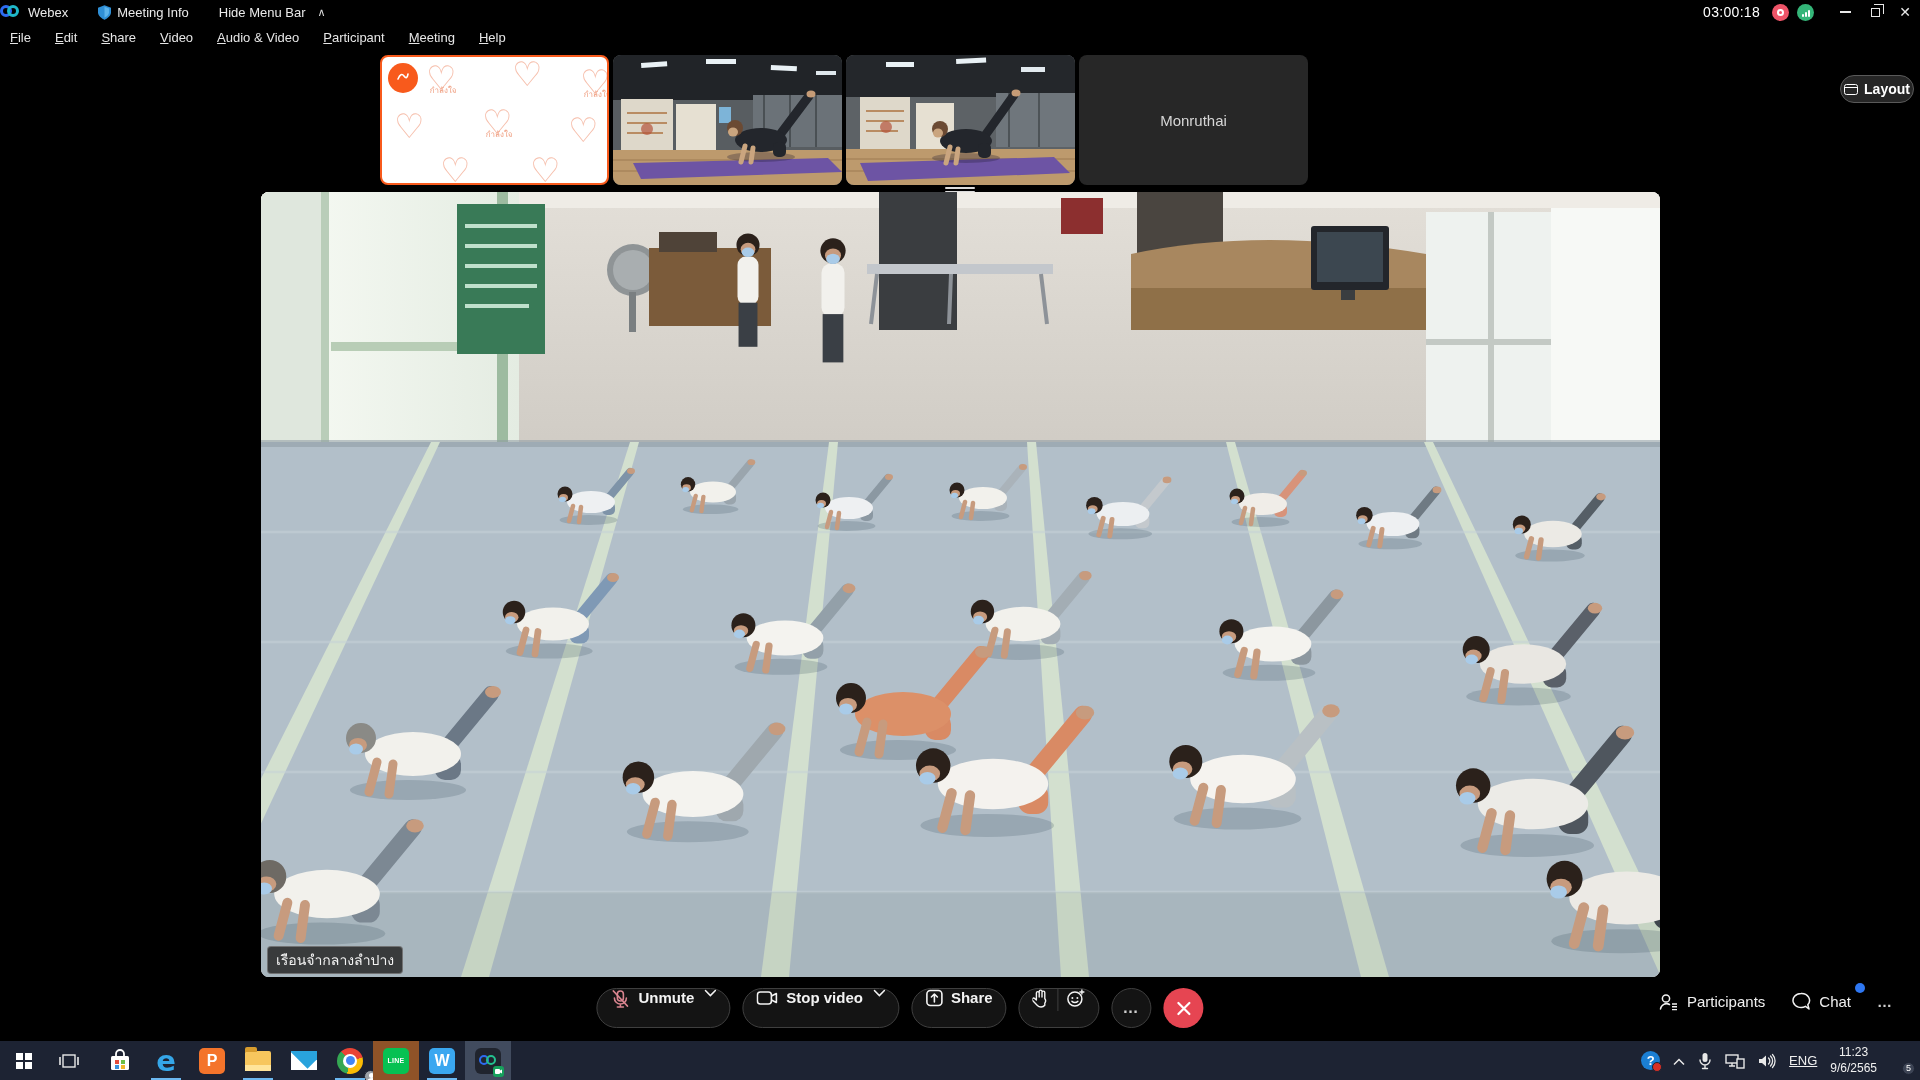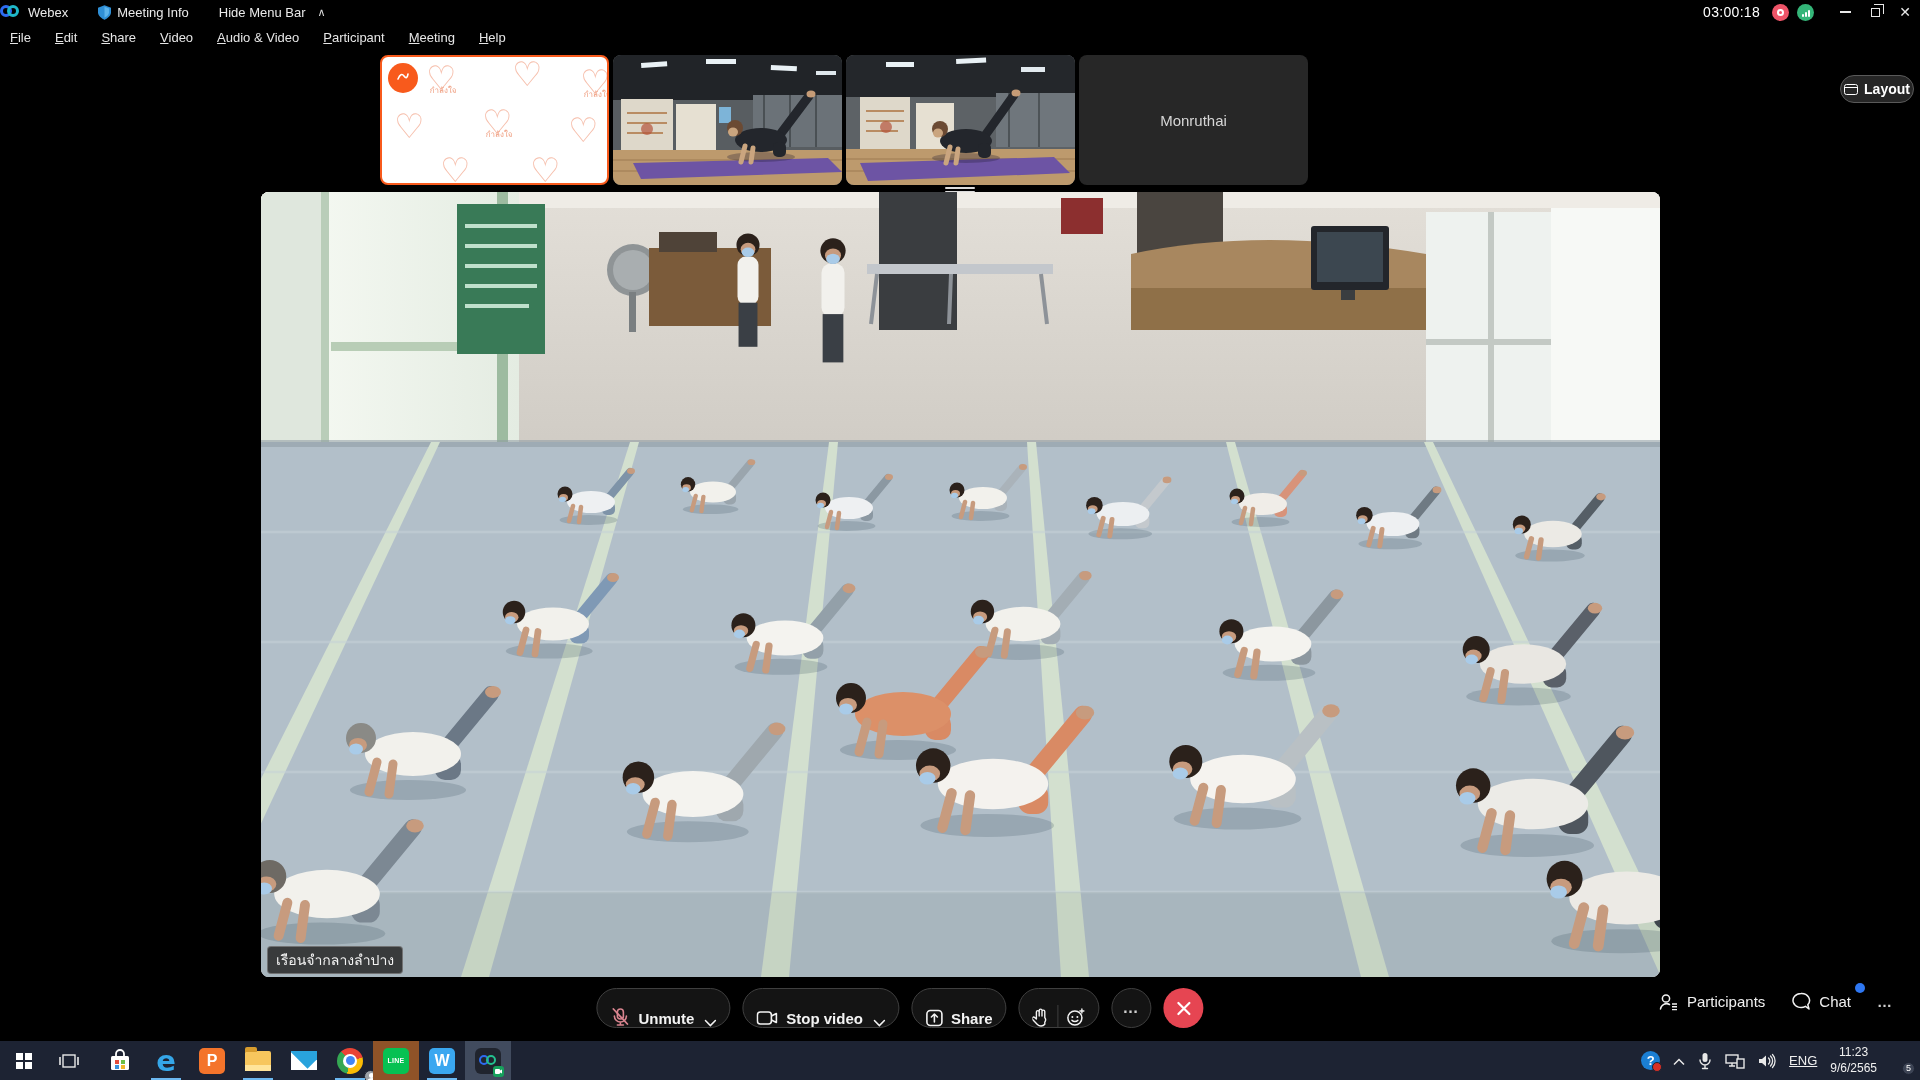--- a/index.html
+++ b/index.html
@@ -75,21 +75,21 @@
   .main-video svg { display:block; width:100%; height:100%; }
   .video-label { position:absolute; left:6px; bottom:3px; background:rgba(38,38,38,.85);
                  border:1px solid rgba(255,255,255,.28); border-radius:4px; color:#f2f2f2;
                  font-size:14px; padding:2px 8px; }
 
   
   .controlbar { position:absolute; top:938px; left:0; width:1920px; height:46px; }
   .ctr-center { position:absolute; left:900px; transform:translateX(-50%);
                 display:flex; align-items:center; gap:12px; }
   .pill { height:40px; background:#141414; border:1px solid #3f3f3f; border-radius:20px;
-          display:flex; align-items:flex-end; color:#f3f3f3; font-size:15px; font-weight:bold;
+          display:flex; align-items:flex-start; color:#f3f3f3; font-size:15px; font-weight:bold;
           padding:0 13px; gap:8px; }
   .pill .chev { margin-left:2px; }
   .circle-btn { width:40px; height:40px; border-radius:50%; background:#141414;
                 border:1px solid #3f3f3f; color:#f3f3f3; display:flex; align-items:center;
                 justify-content:center; font-size:16px; }
   .leave-btn { width:40px; height:40px; border-radius:50%; background:var(--leave_red);
                border:none; display:flex; align-items:center; justify-content:center; }
   .pill .divider { width:1px; height:22px; background:#3f3f3f; margin:0 4px; }
   .ctr-right { position:absolute; right:26px; top:4px; display:flex; align-items:center; gap:26px;
                color:#f0f0f0; font-size:15px; }

